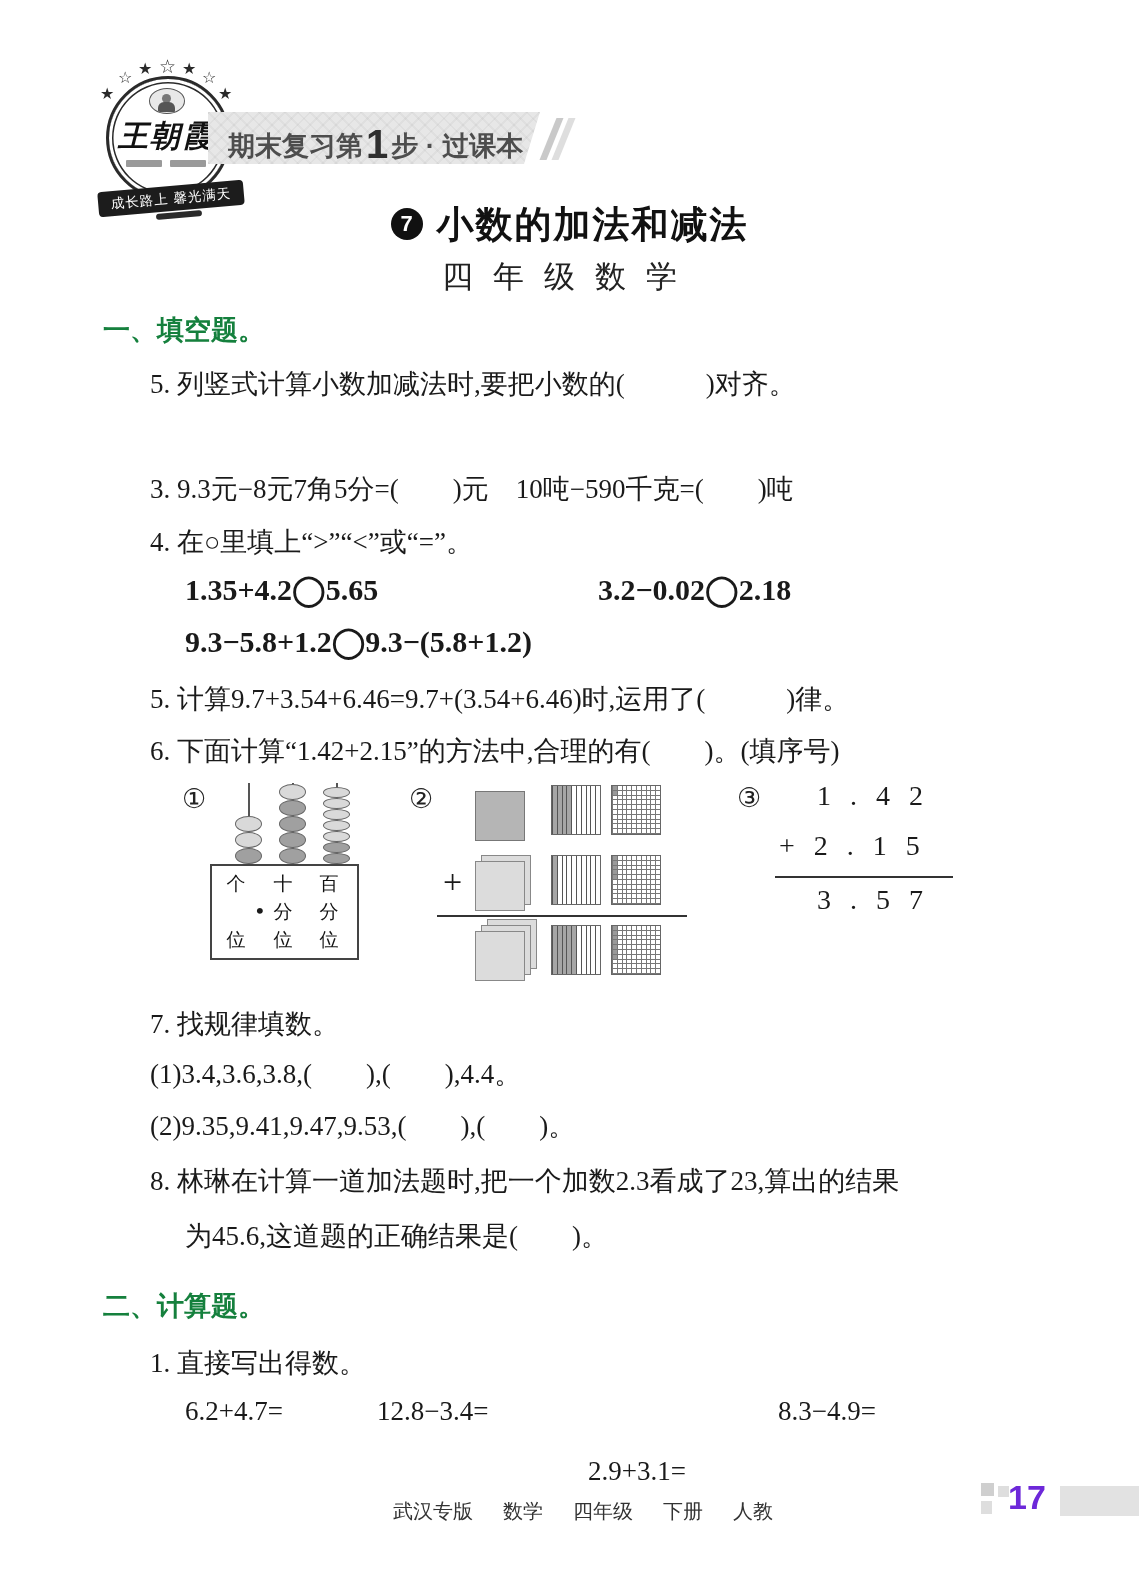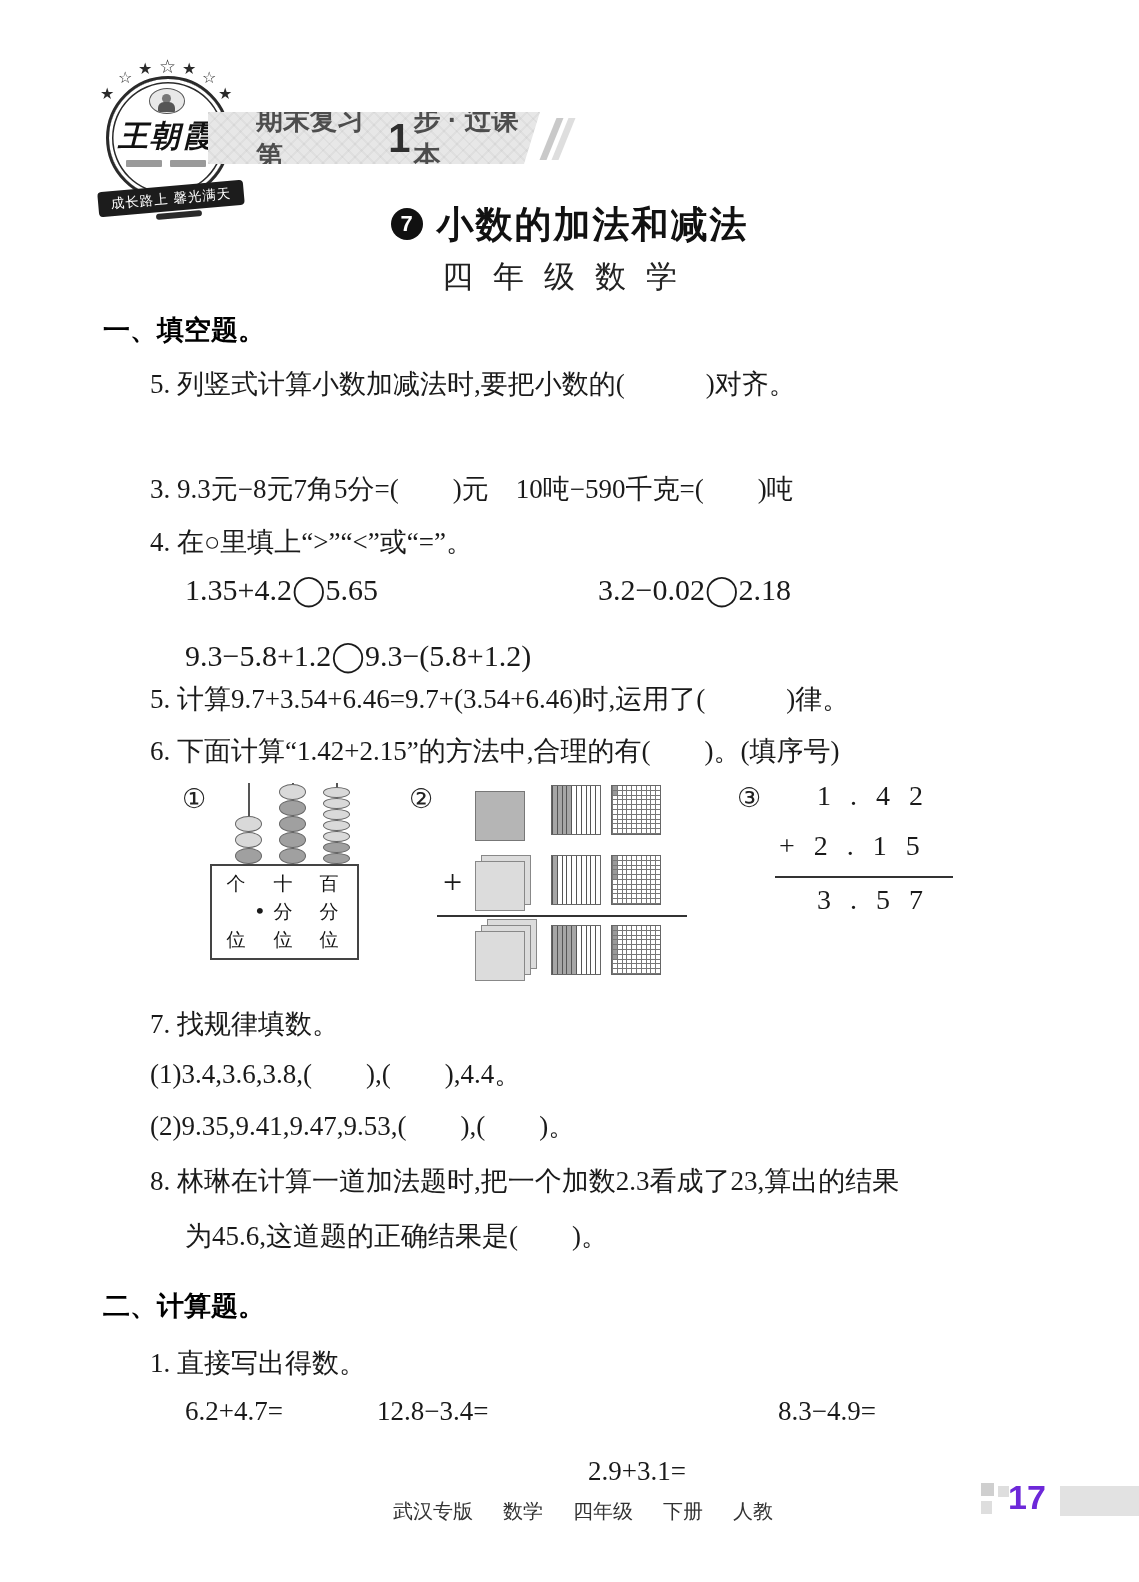--- a/index.html
+++ b/index.html
@@ -21,37 +21,37 @@
   .tiny-strip{height:7px;background:#9a9a9a;border-radius:1px;}
   .ribbon{left:6px;top:126px;width:146px;height:25px;background:#1c1c1c;border-radius:4px;transform:rotate(-5deg);color:#fff;text-align:center;font-size:13.5px;line-height:25px;letter-spacing:1px;font-family:"Liberation Sans",sans-serif;}
   .ribbon-tail{left:64px;top:152px;width:46px;height:6px;background:#2a2a2a;border-radius:3px;transform:rotate(-5deg);}
 
   
   #banner{left:208px;top:112px;width:332px;height:52px;background:#e7e7e7;
     clip-path:polygon(0 0,100% 0,calc(100% - 16px) 100%,0 100%);
     background-image:
       repeating-linear-gradient(45deg,rgba(0,0,0,0.035) 0 2px,transparent 2px 9px),
       repeating-linear-gradient(-45deg,rgba(0,0,0,0.035) 0 2px,transparent 2px 9px);
-    display:flex;align-items:center;padding-left:48px;box-sizing:border-box;
+    display:flex;align-items:flex-end;padding-left:20px;box-sizing:border-box;
     font-family:"Liberation Sans",sans-serif;color:#4d4d4d;font-weight:bold;}
   #banner .bn-txt{font-size:27px;}
   #banner .bn-step{font-size:40px;color:#2f2f2f;margin:0 3px;line-height:1;}
   .slash{top:118px;width:7px;height:42px;background:#c9c9c9;transform:skewX(-22deg);}
 
   
   #title-row{left:0;top:200px;width:1139px;text-align:center;font-family:"Liberation Sans",sans-serif;}
   .badge{display:inline-block;width:32px;height:32px;border-radius:50%;background:#111;color:#fff;font-size:22px;font-weight:bold;line-height:32px;text-align:center;vertical-align:6px;margin-right:14px;}
   .title-text{font-size:37px;font-weight:bold;color:#111;letter-spacing:2px;}
   #subtitle{left:0;top:256px;width:1139px;text-align:center;font-size:31px;letter-spacing:20px;color:#222;}
 
   
-  .sec-head{left:103px;font-family:"Liberation Sans",sans-serif;font-weight:bold;font-size:27px;color:#000000;}
+  .sec-head{left:103px;font-family:"Liberation Sans",sans-serif;font-weight:bold;font-size:27px;color:#15803d;}
   .q{left:150px;font-size:27px;white-space:pre;}
   .sub{left:185px;font-size:27px;white-space:pre;}
-  .big-circle{font-size:30px;}
+  .big-circle{font-size:30px;font-weight:bold;}
 
   
   #fig1{left:180px;top:775px;width:195px;height:190px;}
   .fig-label{font-size:27px;color:#222;}
   #fig1 .fig-label{position:absolute;left:2px;top:8px;}
   #rods{position:absolute;left:30px;top:8px;width:145px;height:81px;}
   .rod{position:absolute;bottom:0;width:28px;height:100%;}
   .rod .wire{position:absolute;left:13px;top:0;width:1.5px;height:100%;background:#555;}
   .rod .stack{position:absolute;left:0;bottom:0;width:100%;display:flex;flex-direction:column;justify-content:flex-end;height:100%;}
   .bead{width:27px;border:1px solid #666;border-radius:50%;box-sizing:border-box;}
@@ -132,21 +132,21 @@
     <span class="badge">7</span><span class="title-text">小数的加法和减法</span>
   </div>
   <div id="subtitle" class="abs">四年级数学</div>
 
   <div class="abs sec-head" style="top:312px;">一、填空题。</div>
   <div class="abs q" style="top:366px;">5. 列竖式计算小数加减法时,要把小数的(　　　)对齐。</div>
   <div class="abs q" style="top:471px;text-align:right;">3. 9.3元−8元7角5分=(　　)元　10吨−590千克=(　　)吨</div>
   <div class="abs q" style="top:524px;">4. 在○里填上“&gt;”“&lt;”或“=”。</div>
   <div class="abs sub big-circle" style="top:572px;left:185px;">1.35+4.2◯5.65</div>
   <div class="abs sub big-circle" style="top:572px;left:598px;">3.2−0.02◯2.18</div>
-  <div class="abs sub big-circle" style="top:638px;left:185px;">9.3−5.8+1.2◯9.3−(5.8+1.2)</div>
+  <div class="abs sub big-circle" style="top:624px;left:185px;">9.3−5.8+1.2◯9.3−(5.8+1.2)</div>
   <div class="abs q" style="top:681px;">5. 计算9.7+3.54+6.46=9.7+(3.54+6.46)时,运用了(　　　)律。</div>
   <div class="abs q" style="top:733px;">6. 下面计算“1.42+2.15”的方法中,合理的有(　　)。(填序号)</div>
 
   <div id="fig1" class="abs">
     <span class="fig-label">①</span>
     <div id="rods">
         <div class="rod" style="left: 25px;">
           <div class="wire"></div>
           <div class="stack">
             <div class="bead light" style="height:16px"></div>

